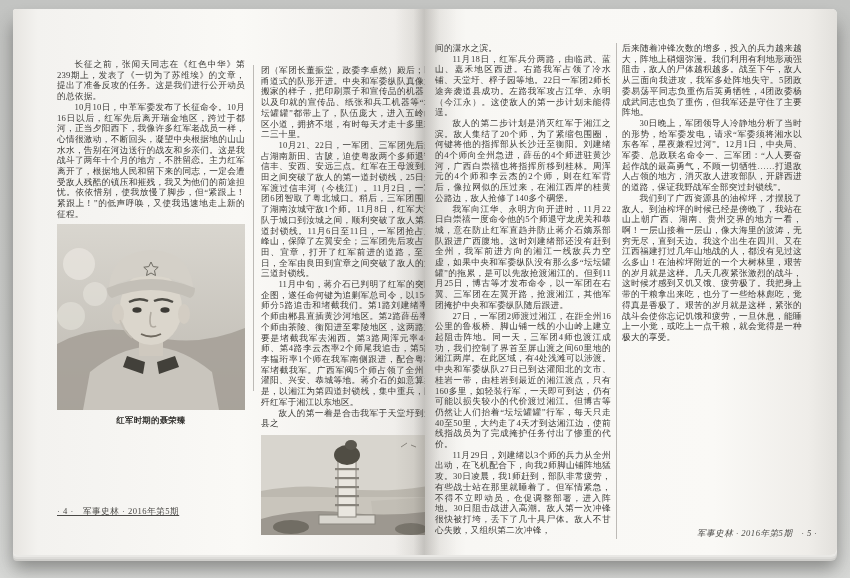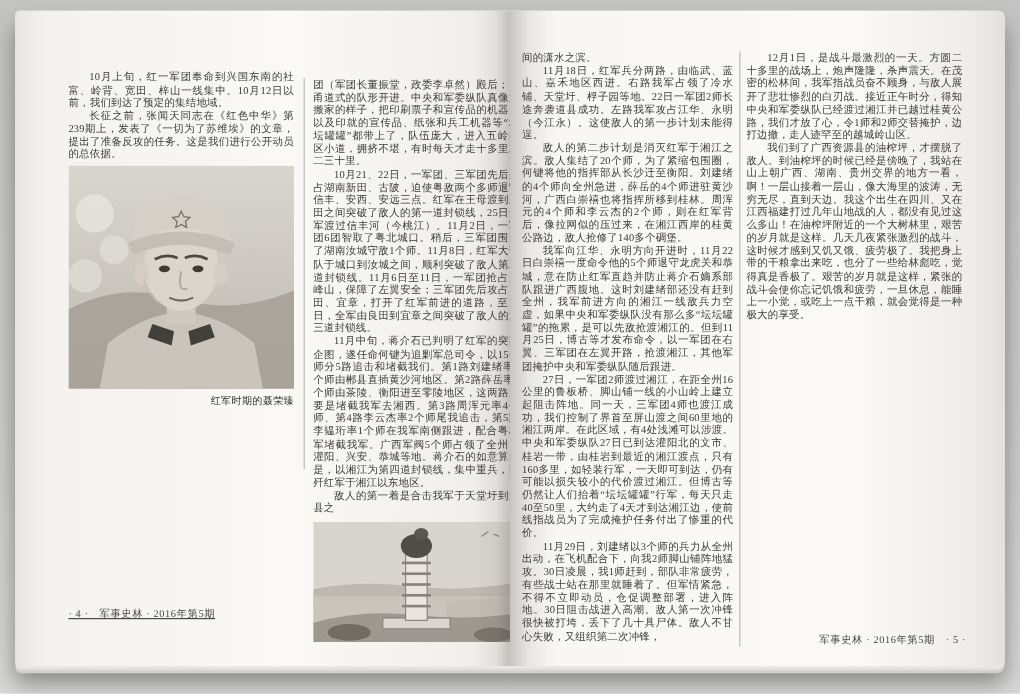--- a/index.html
+++ b/index.html
@@ -25,39 +25,39 @@
   }
   .col{position:absolute;overflow:hidden;color:#3b3a37;}
   .para{
     margin:0;font-size:8.7px;line-height:10.7px;text-align:justify;
     text-indent:2em;letter-spacing:.2px;
   }
   .para.cont{text-indent:0;}
   .vrule{position:absolute;width:1px;background:#a8a5a0;opacity:.75;}
   figure{margin:0;}
   .caption{
-    font-size:8.4px;font-weight:normal;color:#33322f;text-align:right;
+    font-size:8.4px;font-weight:bold;color:#33322f;text-align:center;
     line-height:12px;margin-top:5px;letter-spacing:.3px;
   }
   .footer{position:absolute;font-size:8.6px;color:#4a4946;letter-spacing:.5px;}
   .footer-left{left:44px;bottom:37px;text-decoration:underline;}
-  .footer-right{right:32px;bottom:15px;}
+  .footer-right{right:20px;bottom:15px;font-style:italic;}
   .photo-frame{display:block;}
   svg{display:block;}
 </style>
 </head>
 <body>
 
 <div class="book">
 
   <div class="page page-left">
 
     <div class="col" style="left:44px;top:50px;width:188px;height:470px;">
-      <p class="para">10月上旬，红一军团奉命到兴国东南的社富、岭背、宽田、梓山一线集中。10月12日以前，我们到达了预定的集结地域。</p>
       <p class="para">长征之前，张闻天同志在《红色中华》第239期上，发表了《一切为了苏维埃》的文章，提出了准备反攻的任务。这是我们进行公开动员的总依据。</p>
+      <p class="para">10月10日，中革军委发布了长征命令。10月16日以后，红军先后离开瑞金地区，跨过于都河，正当夕阳西下，我像许多红军老战员一样，心情很激动，不断回头，凝望中央根据地的山山水水，告别在河边送行的战友和乡亲们。这是我战斗了两年十个月的地方，不胜留恋。主力红军离开了，根据地人民和留下来的同志，一定会遭受敌人残酷的镇压和摧残，我又为他们的前途担忧。依依惜别，使我放慢了脚步，但“紧跟上！紧跟上！”的低声呼唤，又使我迅速地走上新的征程。</p>
 
       <figure class="photo-frame" style="margin-top:4px;">
         <svg width="188" height="186" viewBox="0 0 188 186">
           <defs>
             <linearGradient id="psky" x1="0" y1="0" x2="0" y2="1">
               <stop offset="0" stop-color="#d9d6cf"></stop>
                 <stop offset="1" stop-color="#bdb9b1"></stop>
             </linearGradient>
           </defs>
           <rect width="188" height="186" fill="url(#psky)"></rect>
@@ -129,21 +129,22 @@
       <p class="para">11月18日，红军兵分两路，由临武、蓝山、嘉禾地区西进。右路我军占领了冷水铺、天堂圩、桴子园等地。22日一军团2师长途奔袭道县成功。左路我军攻占江华、永明（今江永）。这使敌人的第一步计划未能得逞。</p>
       <p class="para">敌人的第二步计划是消灭红军于湘江之滨。敌人集结了20个师，为了紧缩包围圈，何键将他的指挥部从长沙迁至衡阳。刘建绪的4个师向全州急进，薛岳的4个师进驻黄沙河，广西白崇禧也将指挥所移到桂林。周浑元的4个师和李云杰的2个师，则在红军背后，像拉网似的压过来，在湘江西岸的桂黄公路边，敌人抢修了140多个碉堡。</p>
       <p class="para">我军向江华、永明方向开进时，11月22日白崇禧一度命令他的5个师退守龙虎关和恭城，意在防止红军直趋并防止蒋介石嫡系部队跟进广西腹地。这时刘建绪部还没有赶到全州，我军前进方向的湘江一线敌兵力空虚，如果中央和军委纵队没有那么多“坛坛罐罐”的拖累，是可以先敌抢渡湘江的。但到11月25日，博古等才发布命令，以一军团在右翼、三军团在左翼开路，抢渡湘江，其他军团掩护中央和军委纵队随后跟进。</p>
       <p class="para">27日，一军团2师渡过湘江，在距全州16公里的鲁板桥、脚山铺一线的小山岭上建立起阻击阵地。同一天，三军团4师也渡江成功，我们控制了界首至屏山渡之间60里地的湘江两岸。在此区域，有4处浅滩可以涉渡。中央和军委纵队27日已到达灌阳北的文市、桂岩一带，由桂岩到最近的湘江渡点，只有160多里，如轻装行军，一天即可到达，仍有可能以损失较小的代价渡过湘江。但博古等仍然让人们抬着“坛坛罐罐”行军，每天只走40至50里，大约走了4天才到达湘江边，使前线指战员为了完成掩护任务付出了惨重的代价。</p>
       <p class="para">11月29日，刘建绪以3个师的兵力从全州出动，在飞机配合下，向我2师脚山铺阵地猛攻。30日凌晨，我1师赶到，部队非常疲劳，有些战士站在那里就睡着了。但军情紧急，不得不立即动员，仓促调整部署，进入阵地。30日阻击战进入高潮。敌人第一次冲锋很快被打垮，丢下了几十具尸体。敌人不甘心失败，又组织第二次冲锋，</p>
     </div>
 
     <div class="vrule" style="left:191px;top:34px;height:496px;"></div>
 
     <div class="col" style="left:197px;top:34px;width:180px;height:488px;">
-      <p class="para">12月1日，是战斗最激烈的一天。方圆二十多里的战场上，炮声隆隆，杀声震天。在茂密的松林间，我军指战员奋不顾身，与敌人展开了悲壮惨烈的白刃战。接近正午时分，得知中央和军委纵队已经渡过湘江并已越过桂黄公路，我们才放了心，令1师和2师交替掩护，边打边撤，走人迹罕至的越城岭山区。</p>
+      <p class="para cont">后来随着冲锋次数的增多，投入的兵力越来越大，阵地上硝烟弥漫。我们利用有利地形顽强阻击，敌人的尸体越积越多。战至下午，敌人从三面向我进攻，我军多处阵地失守。5团政委易荡平同志负重伤后英勇牺牲，4团政委杨成武同志也负了重伤，但我军还是守住了主要阵地。</p>
+      <p class="para">30日晚上，军团领导人冷静地分析了当时的形势，给军委发电，请求“军委须将湘水以东各军，星夜兼程过河”。12月1日，中央局、军委、总政联名命令一、三军团：“人人要奋起作战的最高勇气，不顾一切牺牲……打退敌人占领的地方，消灭敌人进攻部队，开辟西进的道路，保证我野战军全部突过封锁线”。</p>
       <p class="para">我们到了广西资源县的油榨坪，才摆脱了敌人。到油榨坪的时候已经是傍晚了，我站在山上朝广西、湖南、贵州交界的地方一看，啊！一层山接着一层山，像大海里的波涛，无穷无尽，直到天边。我这个出生在四川、又在江西福建打过几年山地战的人，都没有见过这么多山！在油榨坪附近的一个大树林里，艰苦的岁月就是这样。几天几夜紧张激烈的战斗，这时候才感到又饥又饿、疲劳极了。我把身上带的干粮拿出来吃，也分了一些给林彪吃，觉得真是香极了。艰苦的岁月就是这样，紧张的战斗会使你忘记饥饿和疲劳，一旦休息，能睡上一小觉，或吃上一点干粮，就会觉得是一种极大的享受。</p>
     </div>
 
     <div class="footer footer-right">军事史林 · 2016年第5期　· 5 ·</div>
   </div>
 
   <div class="gutter"></div>
 </div>
 
 </body></html>

